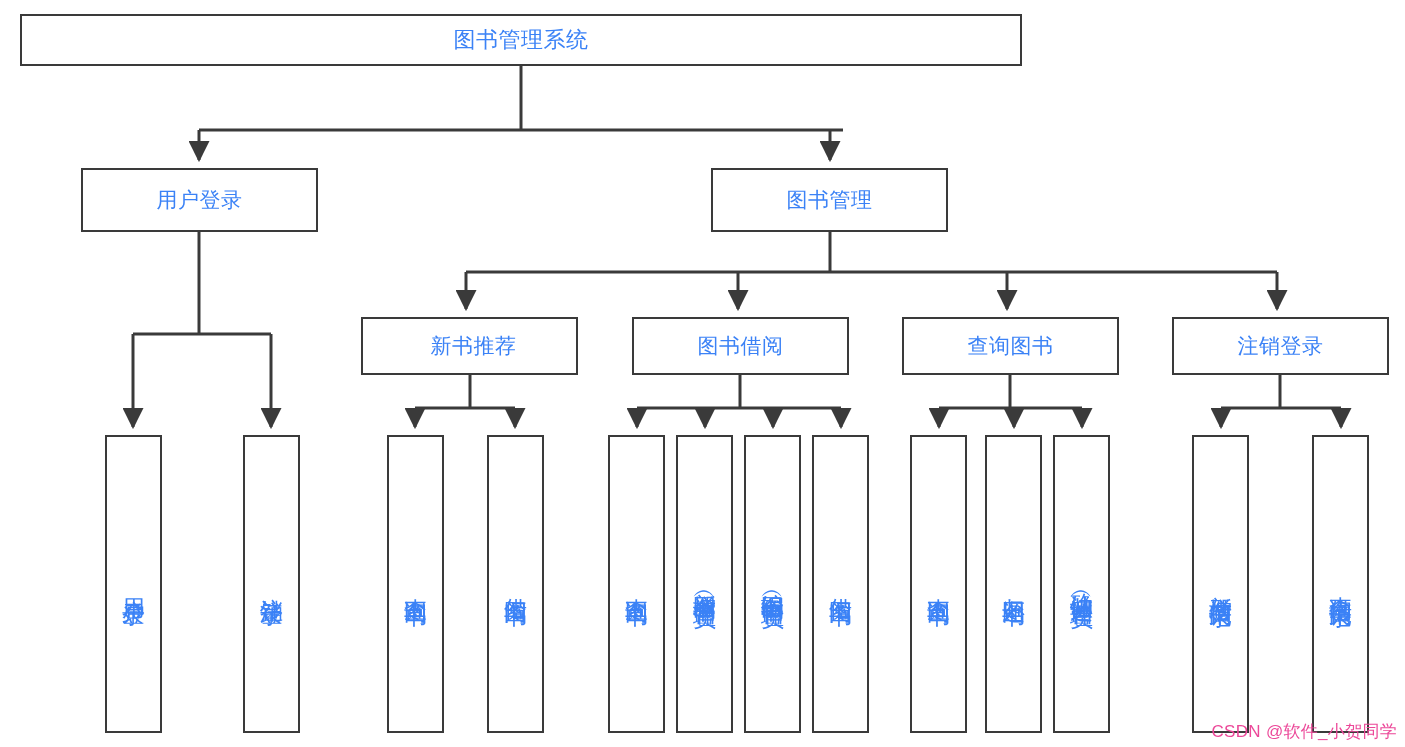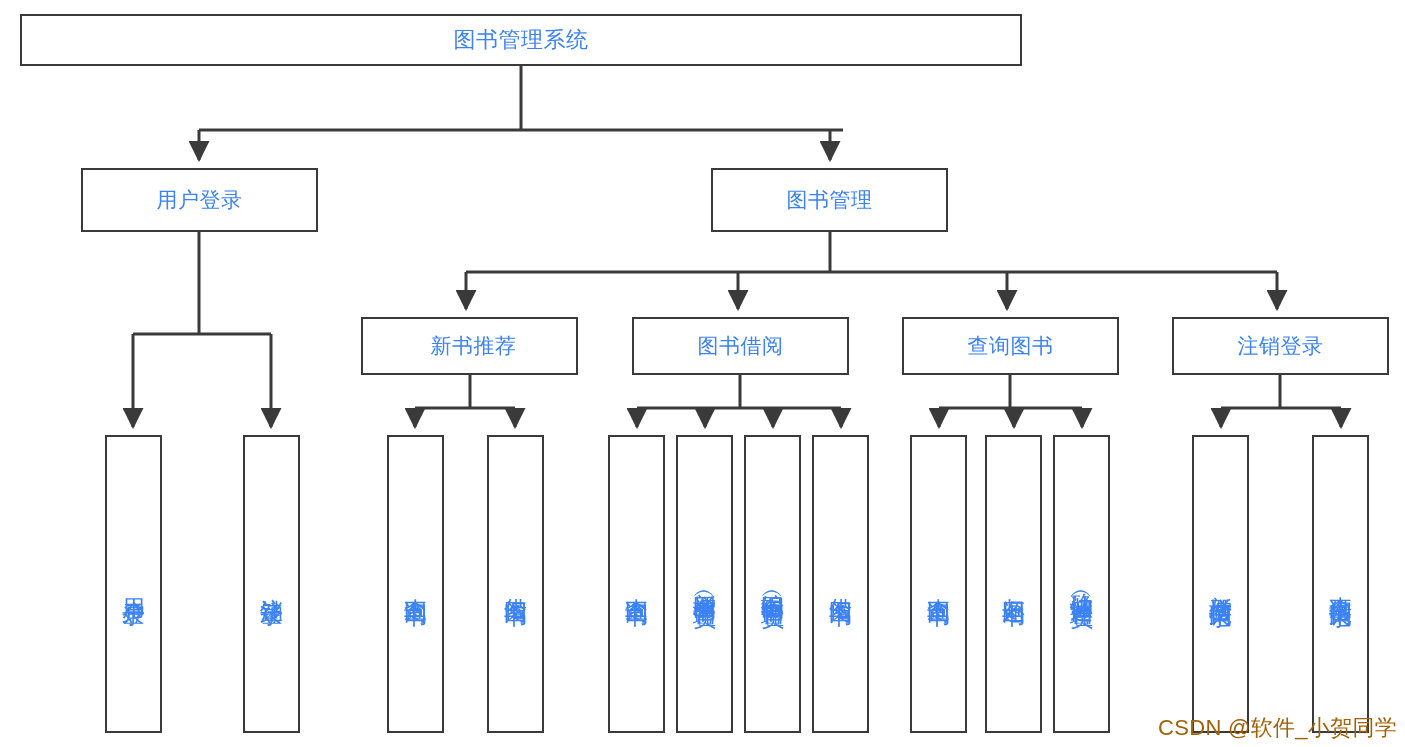--- a/index.html
+++ b/index.html
@@ -59,22 +59,22 @@
     writing-mode: vertical-rl;
     text-orientation: upright;
     font-size: 23px;
     letter-spacing: 2px;
     line-height: 1;
   }
   #watermark {
     position: absolute;
     right: 8px;
     bottom: 4px;
-    font-size: 22px;
-    color: #a16207;
+    font-size: 17px;
+    color: #ec4899;
     z-index: 5;
     white-space: nowrap;
     letter-spacing: 0.3px;
   }
 </style>
 </head>
 <body>
 
 <div id="canvas">
 

